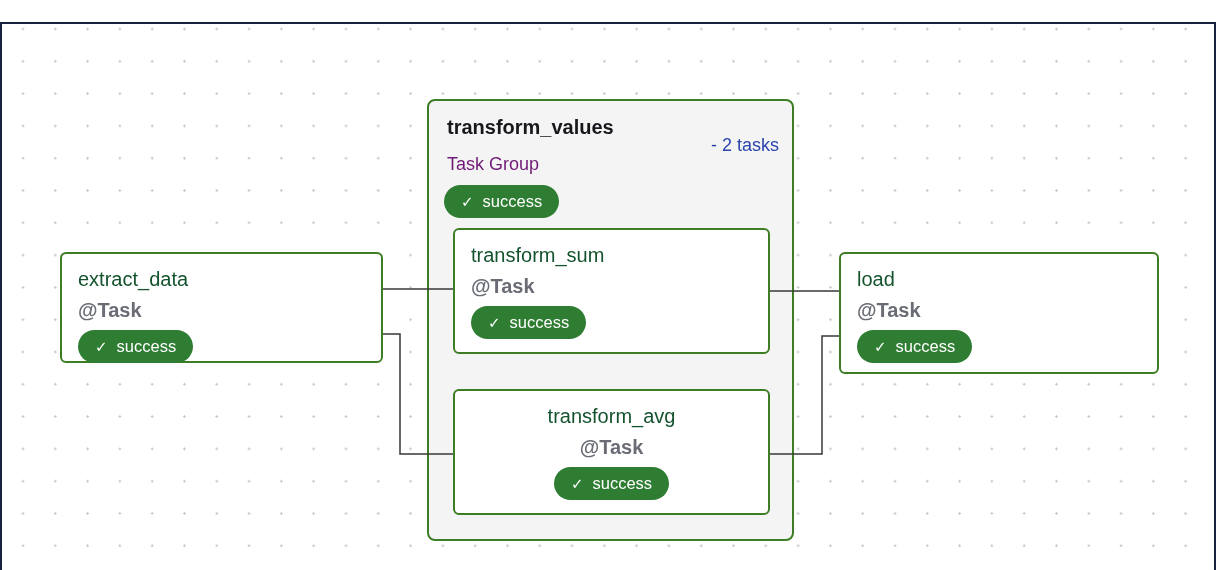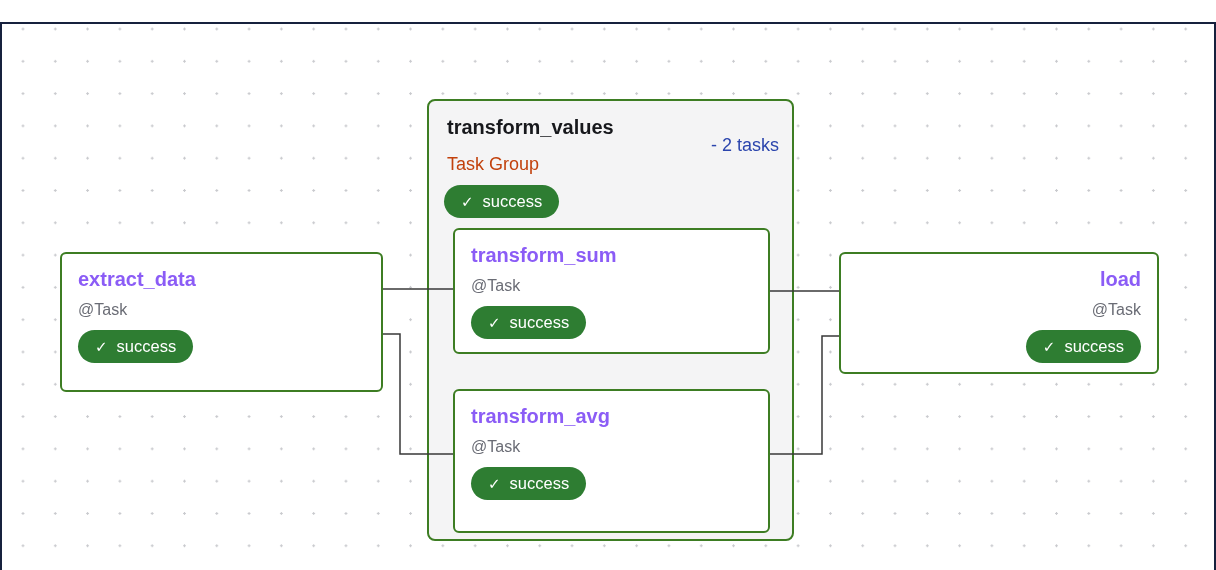--- a/index.html
+++ b/index.html
@@ -55,58 +55,59 @@
     color: #2b45ad;
     white-space: nowrap;
     cursor: pointer;
   }
   .group-subtitle {
     position: absolute;
     left: 18px;
     top: 51px;
     font-size: 18px;
     line-height: 24px;
-    color: #c2410c;
+    color: #701a75;
     white-space: nowrap;
   }
   .group-badge {
     position: absolute;
     left: 15px;
     top: 84px;
   }
 
   
   .task-node {
     position: absolute;
     box-sizing: border-box;
     background: #ffffff;
     border: 2px solid #3d7d23;
     border-radius: 6px;
     z-index: 3;
     padding: 12px 16px 0 16px;
     cursor: pointer;
   }
-  .node-extract { left: 58px;  top: 228px; width: 323px; height: 140px; }
+  .node-extract { left: 58px;  top: 228px; width: 323px; height: 111px; }
   .node-sum     { left: 451px; top: 204px; width: 317px; height: 126px; }
-  .node-avg     { left: 451px; top: 365px; width: 317px; height: 144px; }
-  .node-load    { left: 837px; top: 228px; width: 320px; height: 122px; text-align: right; }
+  .node-avg     { left: 451px; top: 365px; width: 317px; height: 126px; text-align: center; }
+  .node-load    { left: 837px; top: 228px; width: 320px; height: 122px; }
 
   .node-title {
     font-size: 20px;
     line-height: 27px;
-    font-weight: bold;
-    color: #8b5cf6;
+    font-weight: normal;
+    color: #14532d;
     white-space: nowrap;
   }
   .node-subtitle {
     margin-top: 5px;
-    font-size: 16px;
+    font-size: 20px;
     line-height: 24px;
     color: #6a6c75;
     white-space: nowrap;
+    font-weight: bold;
   }
   .node-badge {
     margin-top: 8px;
   }
 
   
   .badge {
     display: inline-flex;
     align-items: center;
     gap: 9px;

